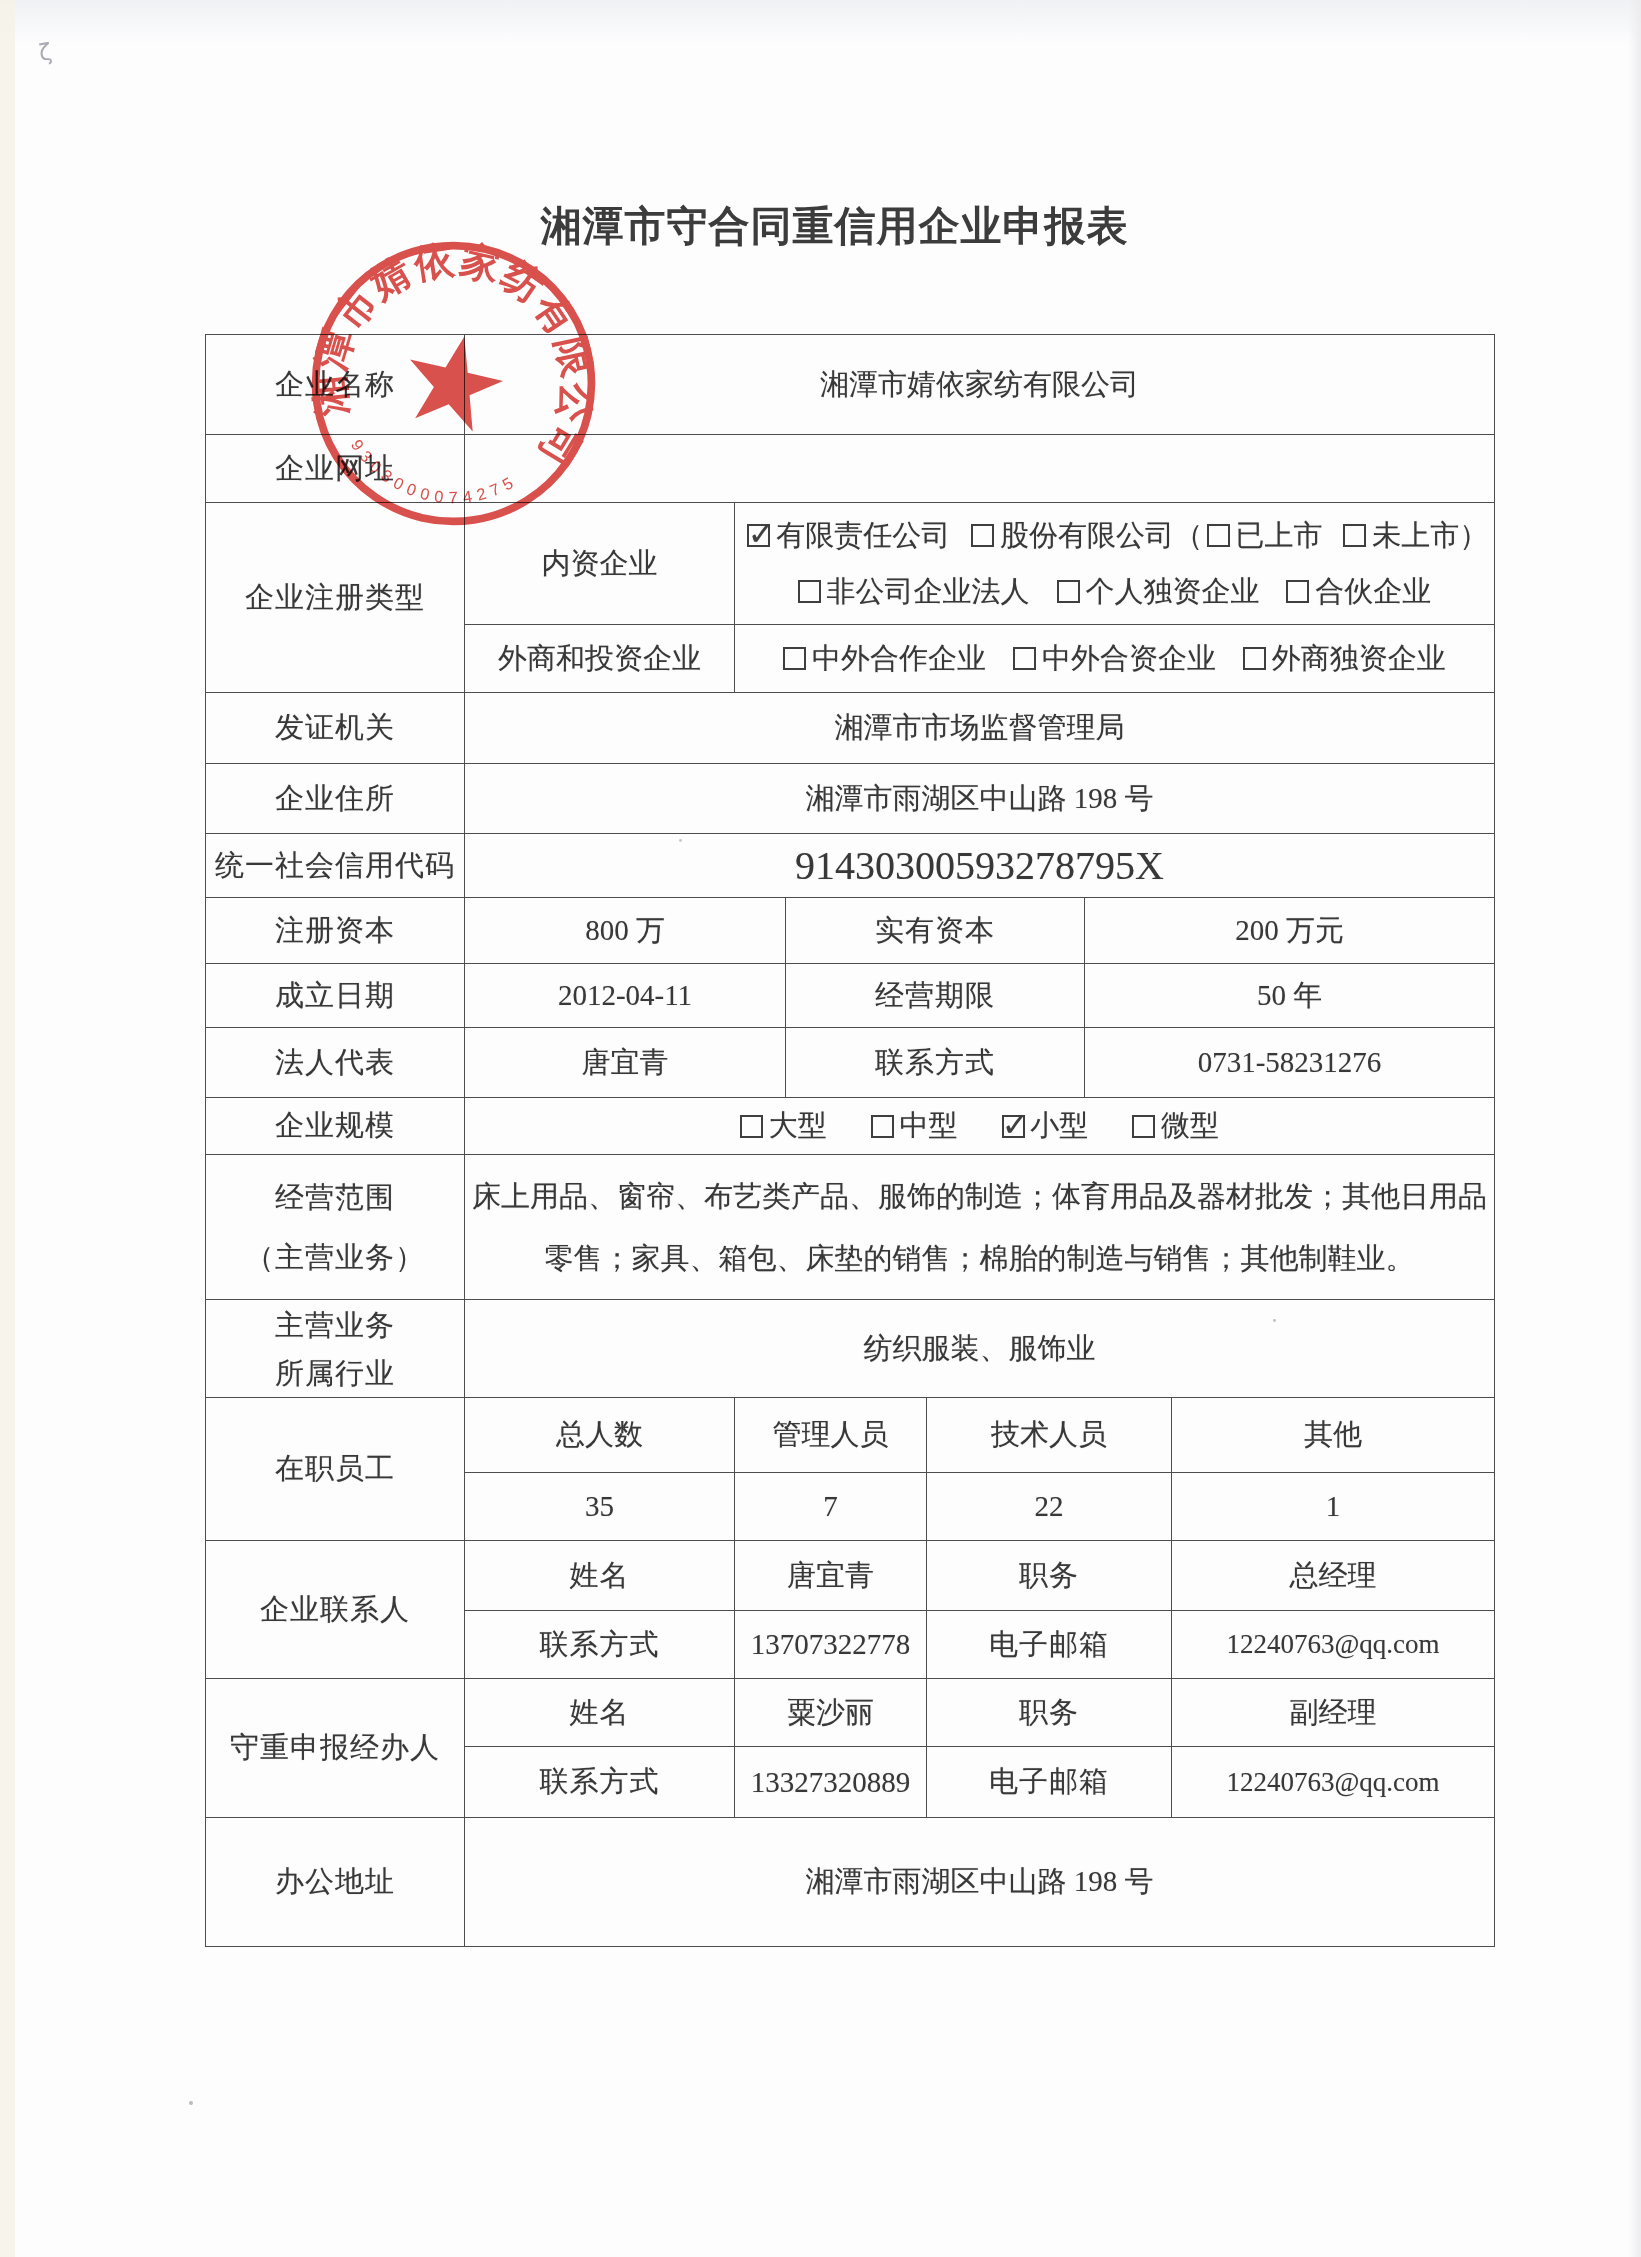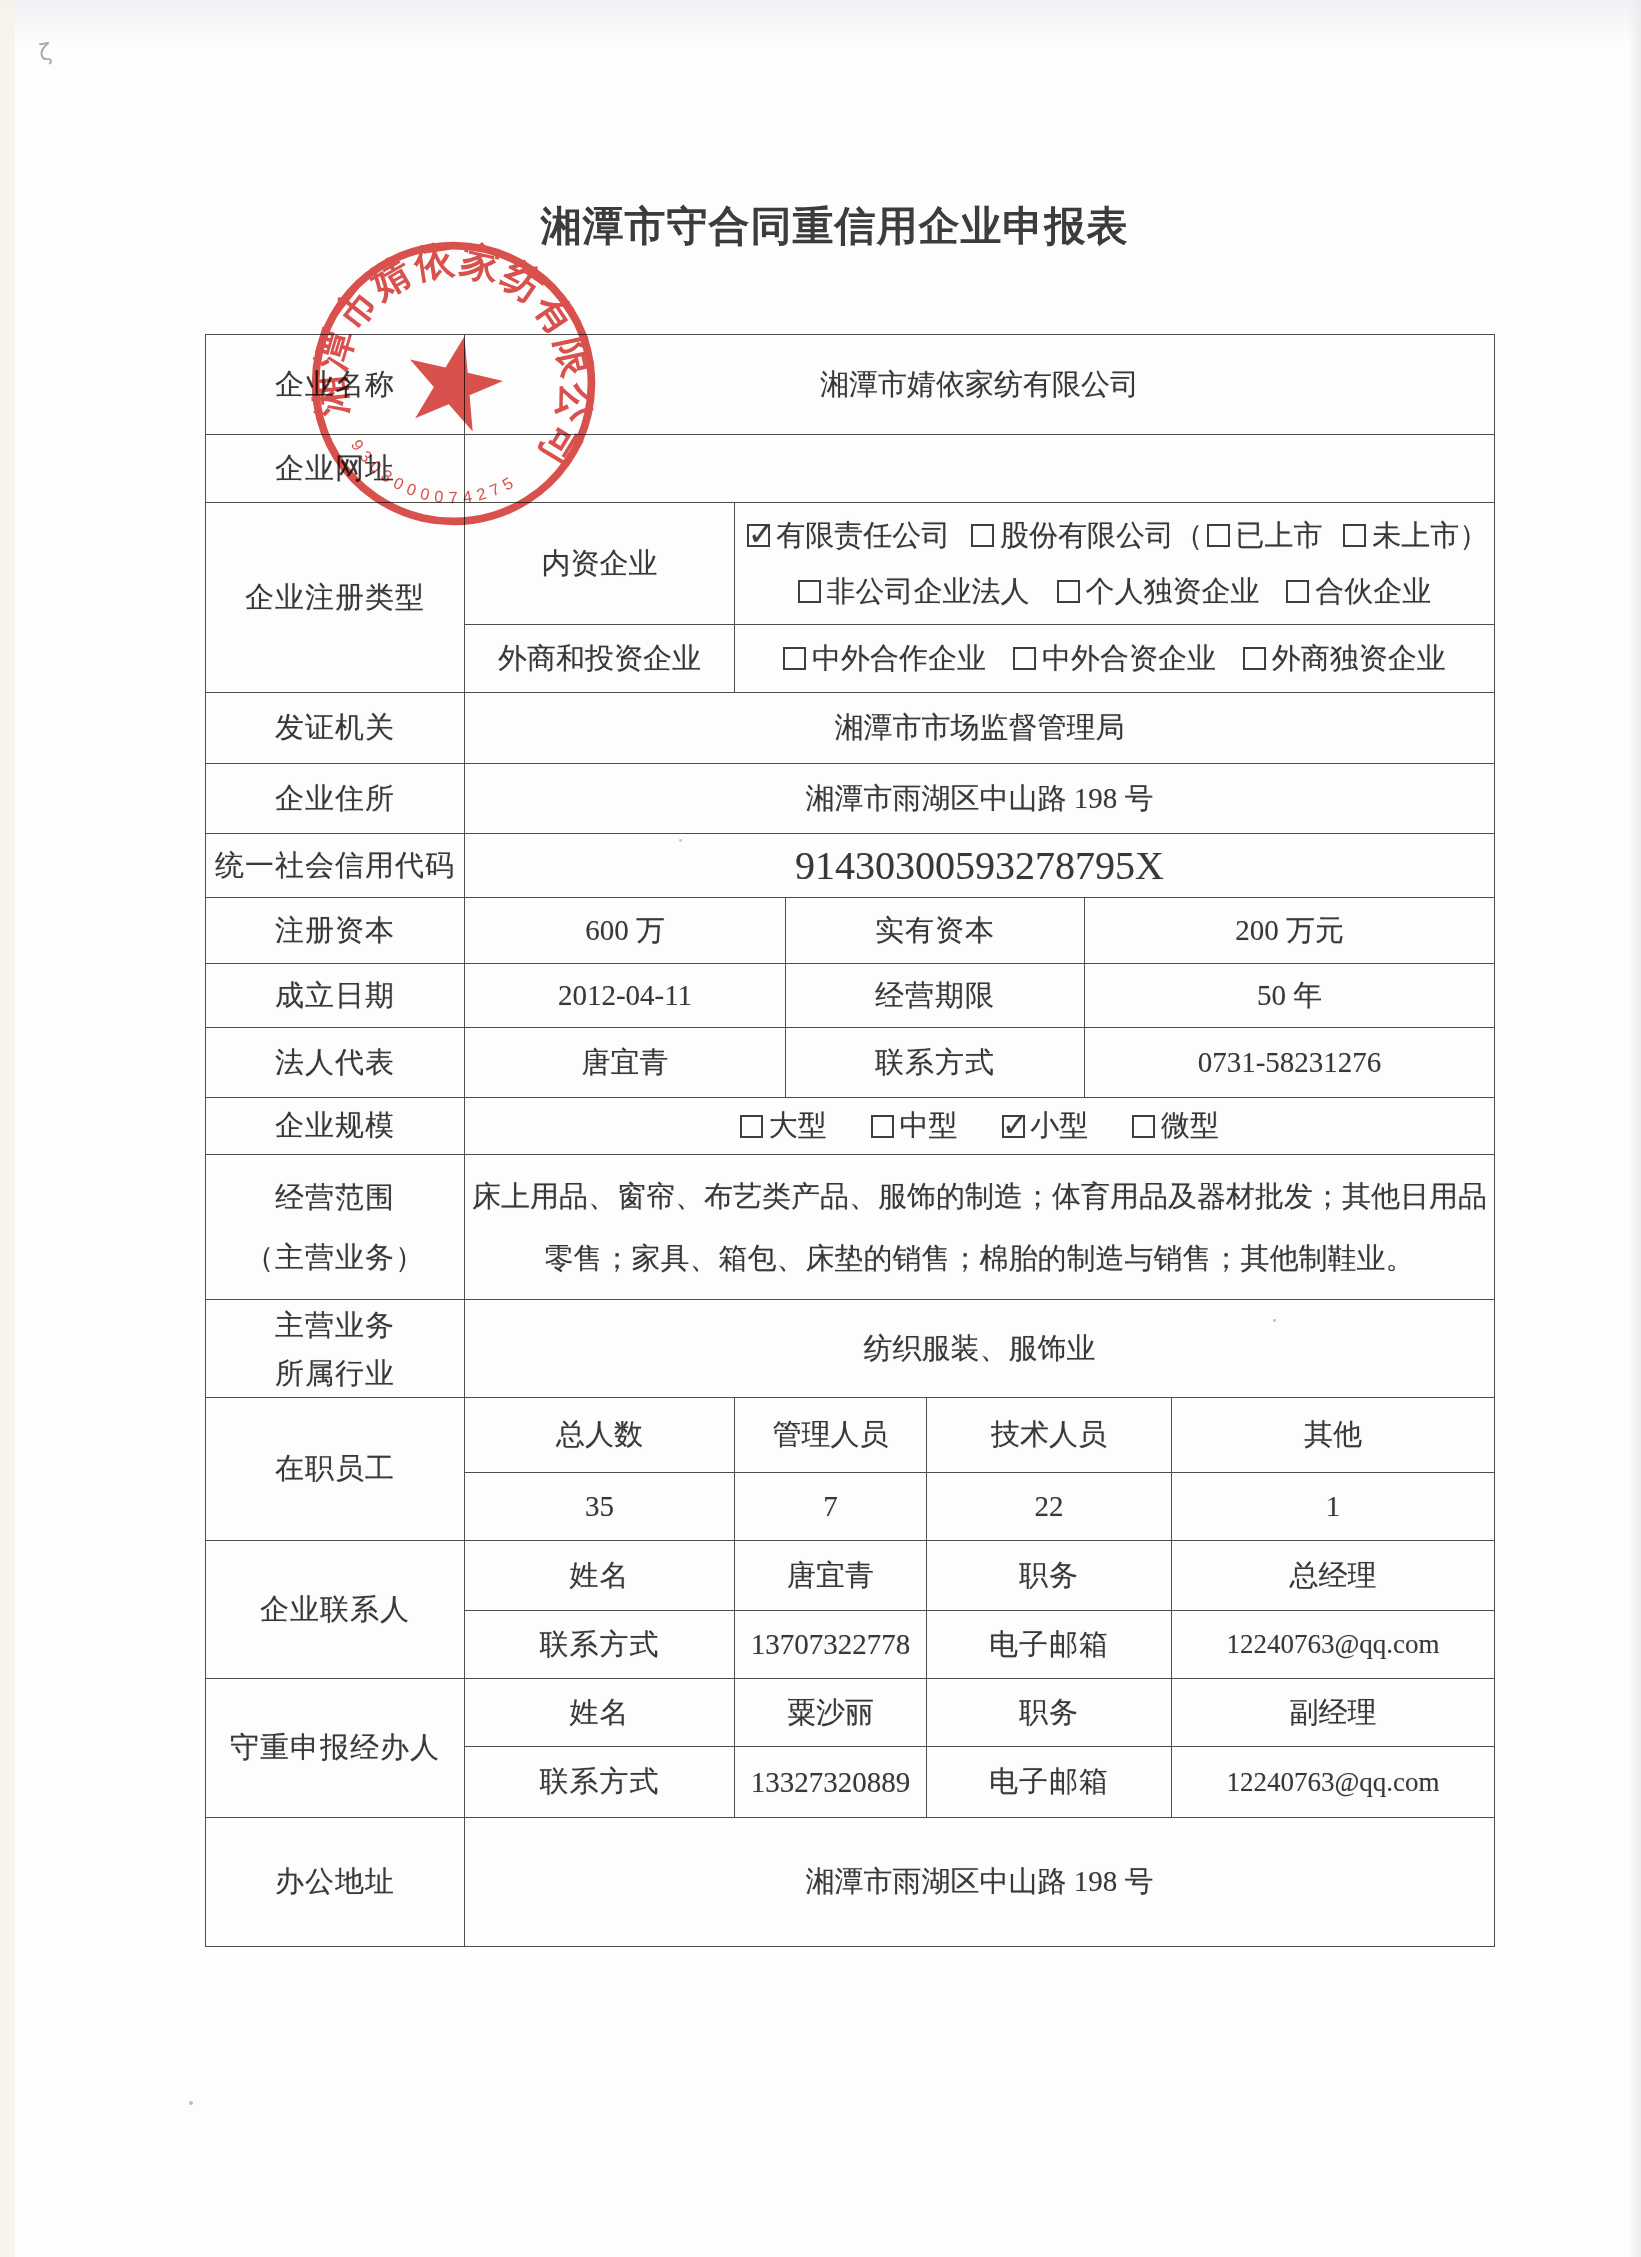--- a/index.html
+++ b/index.html
@@ -164,21 +164,21 @@
       <td colspan="6">湘潭市雨湖区中山路 198 号</td>
     </tr>
 
     <tr style="height:64px">
       <td class="lbl">统一社会信用代码</td>
       <td colspan="6" class="serif-val" style="font-size:40px">91430300593278795X</td>
     </tr>
 
     <tr style="height:66px">
       <td class="lbl">注册资本</td>
-      <td colspan="2">600 万</td>
+      <td colspan="2">800 万</td>
       <td colspan="2" class="lbl">实有资本</td>
       <td colspan="2">200 万元</td>
     </tr>
 
     <tr style="height:64px">
       <td class="lbl">成立日期</td>
       <td colspan="2" class="serif-val">2012-04-11</td>
       <td colspan="2" class="lbl">经营期限</td>
       <td colspan="2">50 年</td>
     </tr>

